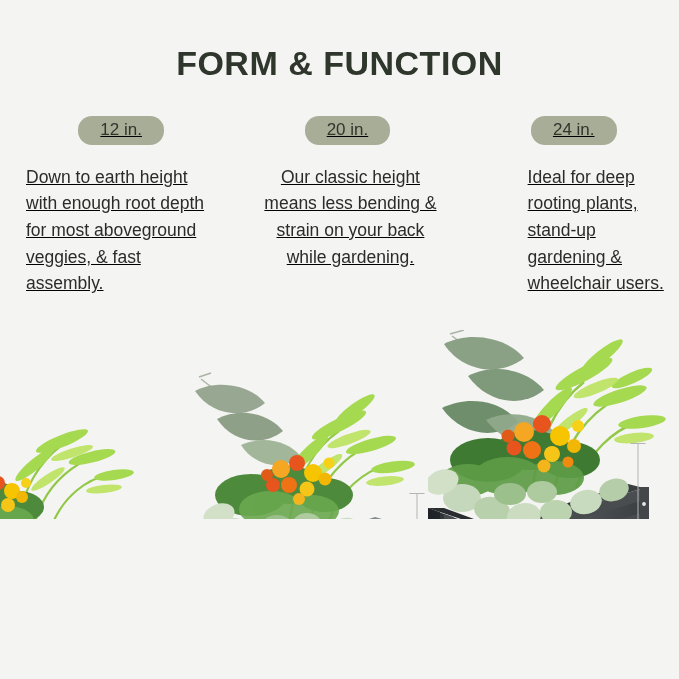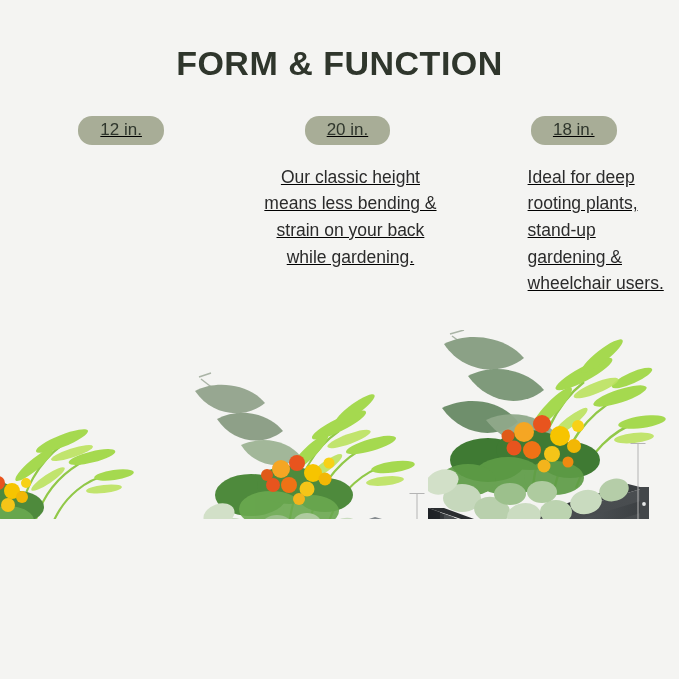--- a/index.html
+++ b/index.html
@@ -73,32 +73,33 @@
 <div class="page">
 
   <div class="title">FORM &amp; FUNCTION</div>
 
   <div class="cols">
 
     <div class="col col-1">
       <div class="col-badge-wrap">
         <span class="badge">12 in.</span>
       </div>
+      <div class="col-body">Down to earth height with enough root depth for most aboveground veggies, &amp; fast assembly.</div>
     </div>
 
     <div class="col col-2">
       <div class="col-badge-wrap">
         <span class="badge">20 in.</span>
       </div>
       <div class="col-body">Our classic height means less bending &amp; strain on your back while gardening.</div>
     </div>
 
     <div class="col col-3">
       <div class="col-badge-wrap">
-        <span class="badge">18 in.</span>
+        <span class="badge">24 in.</span>
       </div>
       <div class="col-body">Ideal for deep rooting plants, stand-up gardening &amp; wheelchair users.</div>
     </div>
 
   </div>
 
   <div class="products">
 
     <div class="prod" style="left:-78px; bottom:0; width:250px; height:300px;">
       <svg width="250" height="300" viewBox="0 0 250 300">

